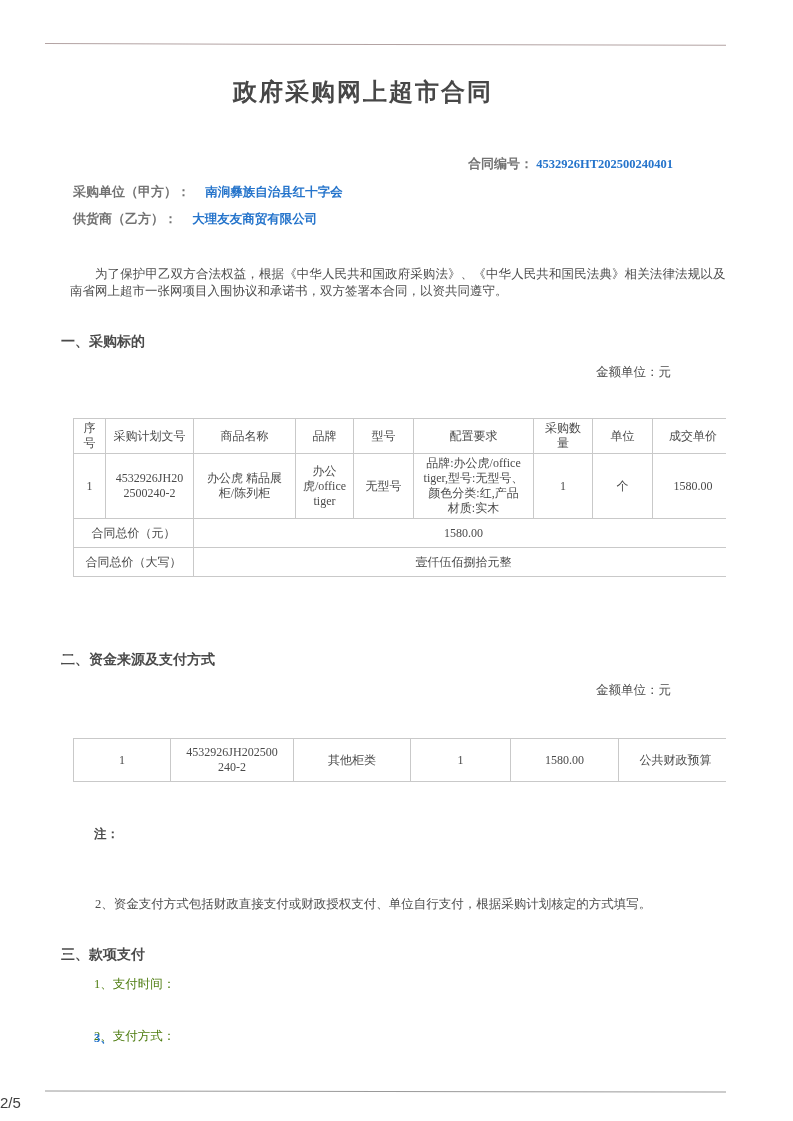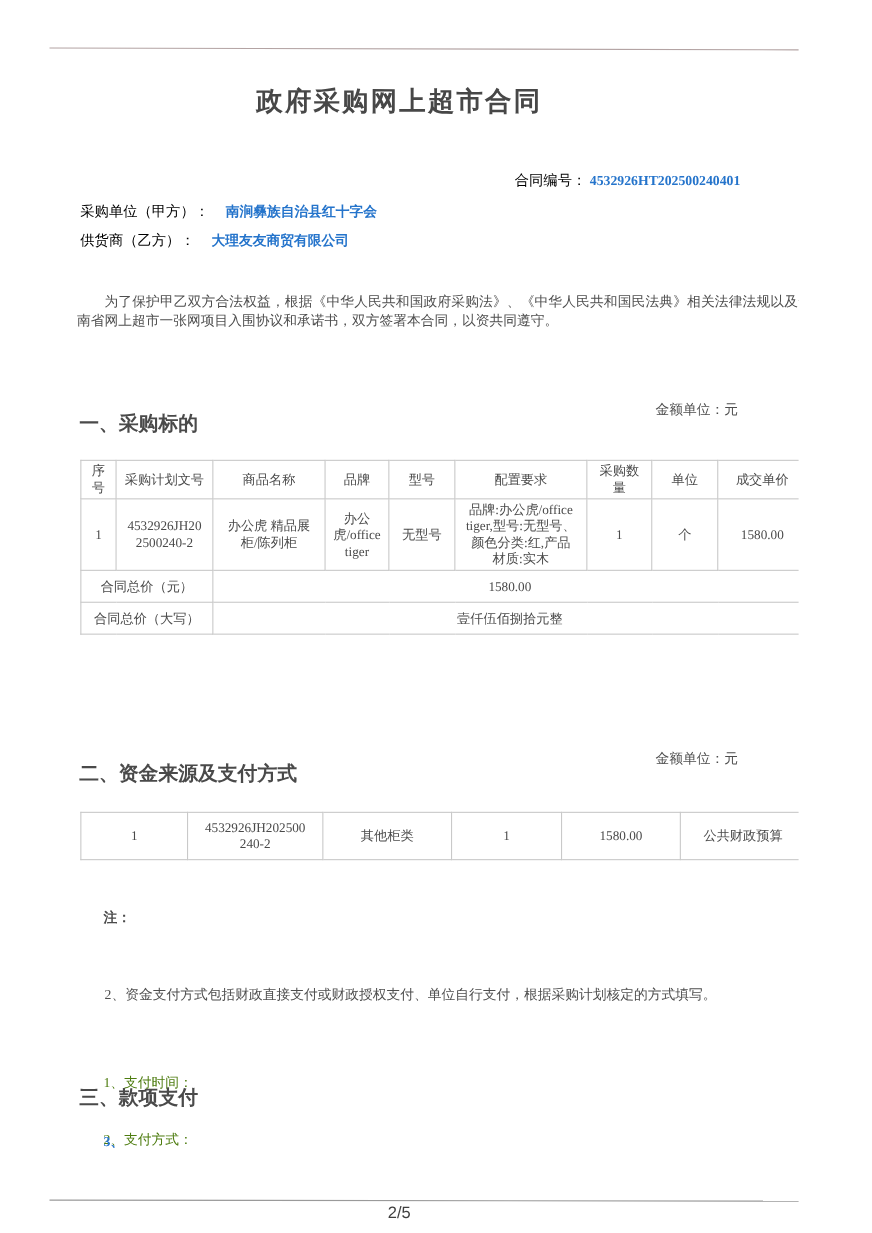--- a/index.html
+++ b/index.html
@@ -16,33 +16,33 @@
     background:#b3a3a3;transform:rotate(0.15deg);
   }
   .doc-title{
     position:absolute;top:76px;left:0;width:100%;
     text-align:center;font-size:24px;font-weight:bold;
     letter-spacing:2px;color:#474747;
   }
   .contract-line{
     position:absolute;top:155px;right:53px;font-size:13px;
   }
-  .field-label{font-weight:normal;color:#000000;}
+  .field-label{font-weight:bold;color:#737373;}
   .blue-val{color:#2574cb;font-weight:bold;font-size:12.5px;}
   .party-line{position:absolute;left:73px;font-size:13px;}
   .party-line .blue-val{margin-left:12px;}
   .buyer-line{top:183px;}
   .supplier-line{top:210px;}
   .preamble{
     position:absolute;top:266px;left:70px;width:668px;
     font-size:12.5px;line-height:17px;text-indent:2em;color:#4e4e4e;
     text-align:justify;
   }
   .sec-heading{
-    position:absolute;left:72px;font-size:18px;font-weight:bold;color:#4a4a4a;margin-top:40px;
+    position:absolute;left:61px;font-size:14px;font-weight:bold;color:#4a4a4a;
   }
   .s1-heading{top:333px;}
   .s2-heading{top:651px;text-align:right;}
   .s3-heading{top:946px;}
   .unit-note{
     position:absolute;right:55px;font-size:12.5px;color:#4e4e4e;
   }
   .s1-unit{top:364px;}
   .s2-unit{top:682px;}
   table.ctbl{
@@ -79,21 +79,21 @@
     position:absolute;left:94px;font-size:12.5px;color:#4d7c0f;
   }
   .pay1{top:976px;}
   .pay2{top:1028px;}
   .pay3{top:1030px;color:#2574cb;font-weight:bold;}
   .footer-rule{
     position:absolute;left:45px;top:1091px;width:700px;height:1px;
     background:#9a9a9a;transform:rotate(0.08deg);
   }
   .page-num{
-    position:absolute;top:1094px;left:0;width:100%;text-align:center;
+    position:absolute;top:1094px;left:0;width:100%;text-align:left;
     font-family:"Liberation Sans","DejaVu Sans",sans-serif;
     font-size:15px;color:#3f3f3f;
   }
 </style>
 </head>
 <body>
 
 <div class="sheet">
 
   <div class="top-rule"></div>

